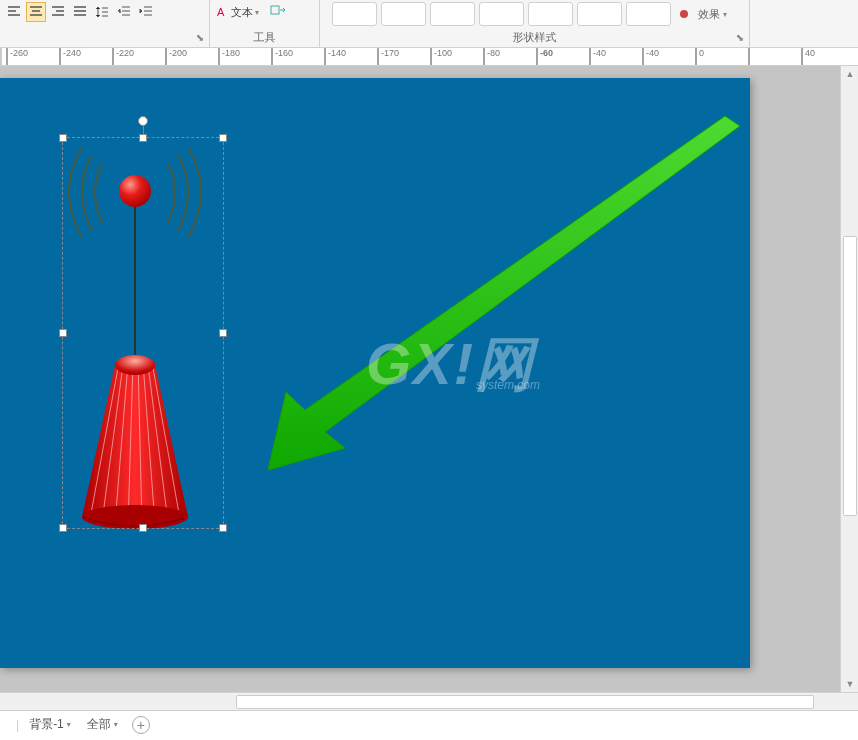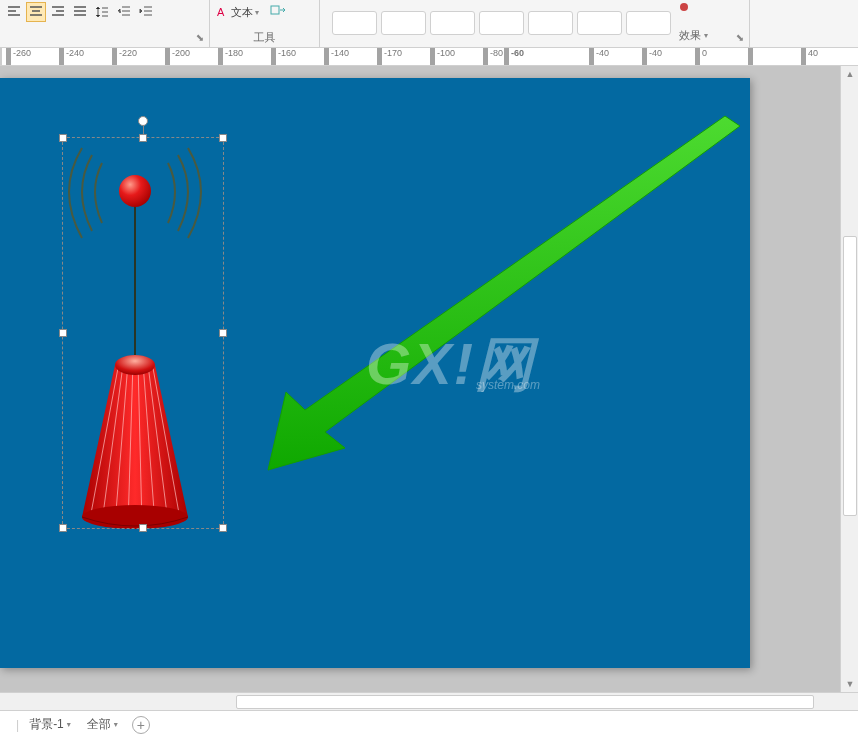--- a/index.html
+++ b/index.html
@@ -63,34 +63,34 @@
       padding: 0 8px;
     }
     .style-swatch {
       width: 45px;
       height: 24px;
       border: 1px solid #d0d0d0;
       border-radius: 3px;
       background: #fff;
       cursor: pointer;
     }
-    .side-controls { display: flex; flex-direction: column; gap: 16px; padding: 0 4px; font-size: 11px; color: #666; }
+    .side-controls { display: flex; flex-direction: row; gap: 9px; padding: 0 4px; font-size: 11px; color: #666; }
     .side-row { display: flex; align-items: center; gap: 3px; cursor: pointer; }
     .vert-btn { display: flex; flex-direction: column; align-items: center; gap: 1px; font-size: 11px; color: #444; cursor: pointer; padding: 0 4px; }
     
     .ruler-h {
       height: 18px;
       background: #fff;
       border-bottom: 1px solid #d0d0d0;
       position: relative;
       overflow: hidden;
       color: #777;
       font-size: 9px;
     }
-    .ruler-tick { position: absolute; top: 0; height: 18px; border-left: 5px solid #a3a3a3; padding-left: 2px; line-height: 10px; }
+    .ruler-tick { position: absolute; top: 0; height: 18px; border-left: 2px solid #a3a3a3; padding-left: 2px; line-height: 10px; }
     .ruler-shade {
       position: absolute;
       top: 0;
       height: 18px;
       background: #e8e8e8;
       border: 1px solid #ccc;
     }
     
     .workspace {
       display: flex;
@@ -324,38 +324,39 @@
             <svg width="10" height="10">
               <circle cx="5" cy="5" r="4" fill="#c44"></circle>
             </svg>
           </div>
         <div class="side-row">
             <span>效果</span>
             <span class="drop-icon">▾</span>
           </div>
       </div>
     </div>
+    <div class="ribbon-group-label">形状样式</div>
     <span class="dialog-launcher">⬊</span>
   </div>
 
 </div>
 
 <div class="ruler-h">
   <div class="ruler-shade" style="left:0;width:0px"></div>
 <div class="ruler-tick" style="left: 6px;">-260</div>
     <div class="ruler-tick" style="left: 59px;">-240</div>
     <div class="ruler-tick" style="left: 112px;">-220</div>
     <div class="ruler-tick" style="left: 165px;">-200</div>
     <div class="ruler-tick" style="left: 218px;">-180</div>
     <div class="ruler-tick" style="left: 271px;">-160</div>
     <div class="ruler-tick" style="left: 324px;">-140</div>
     <div class="ruler-tick" style="left: 377px;">-170</div>
     <div class="ruler-tick" style="left: 430px;">-100</div>
     <div class="ruler-tick" style="left: 483px;">-80</div>
-    <div class="ruler-tick" style="left: 504px; font-weight: bold;">-60</div>
+    <div class="ruler-tick" style="left: 536px; font-weight: bold;">-60</div>
     <div class="ruler-tick" style="left: 589px;">-40</div>
     <div class="ruler-tick" style="left: 642px;">-40</div>
     <div class="ruler-tick" style="left: 695px;">0</div>
     <div class="ruler-tick" style="left: 748px;"></div>
     <div class="ruler-tick" style="left: 801px;">40</div>
   </div>
 
 <div class="workspace">
   <div class="canvas-area">
     <div class="slide">

